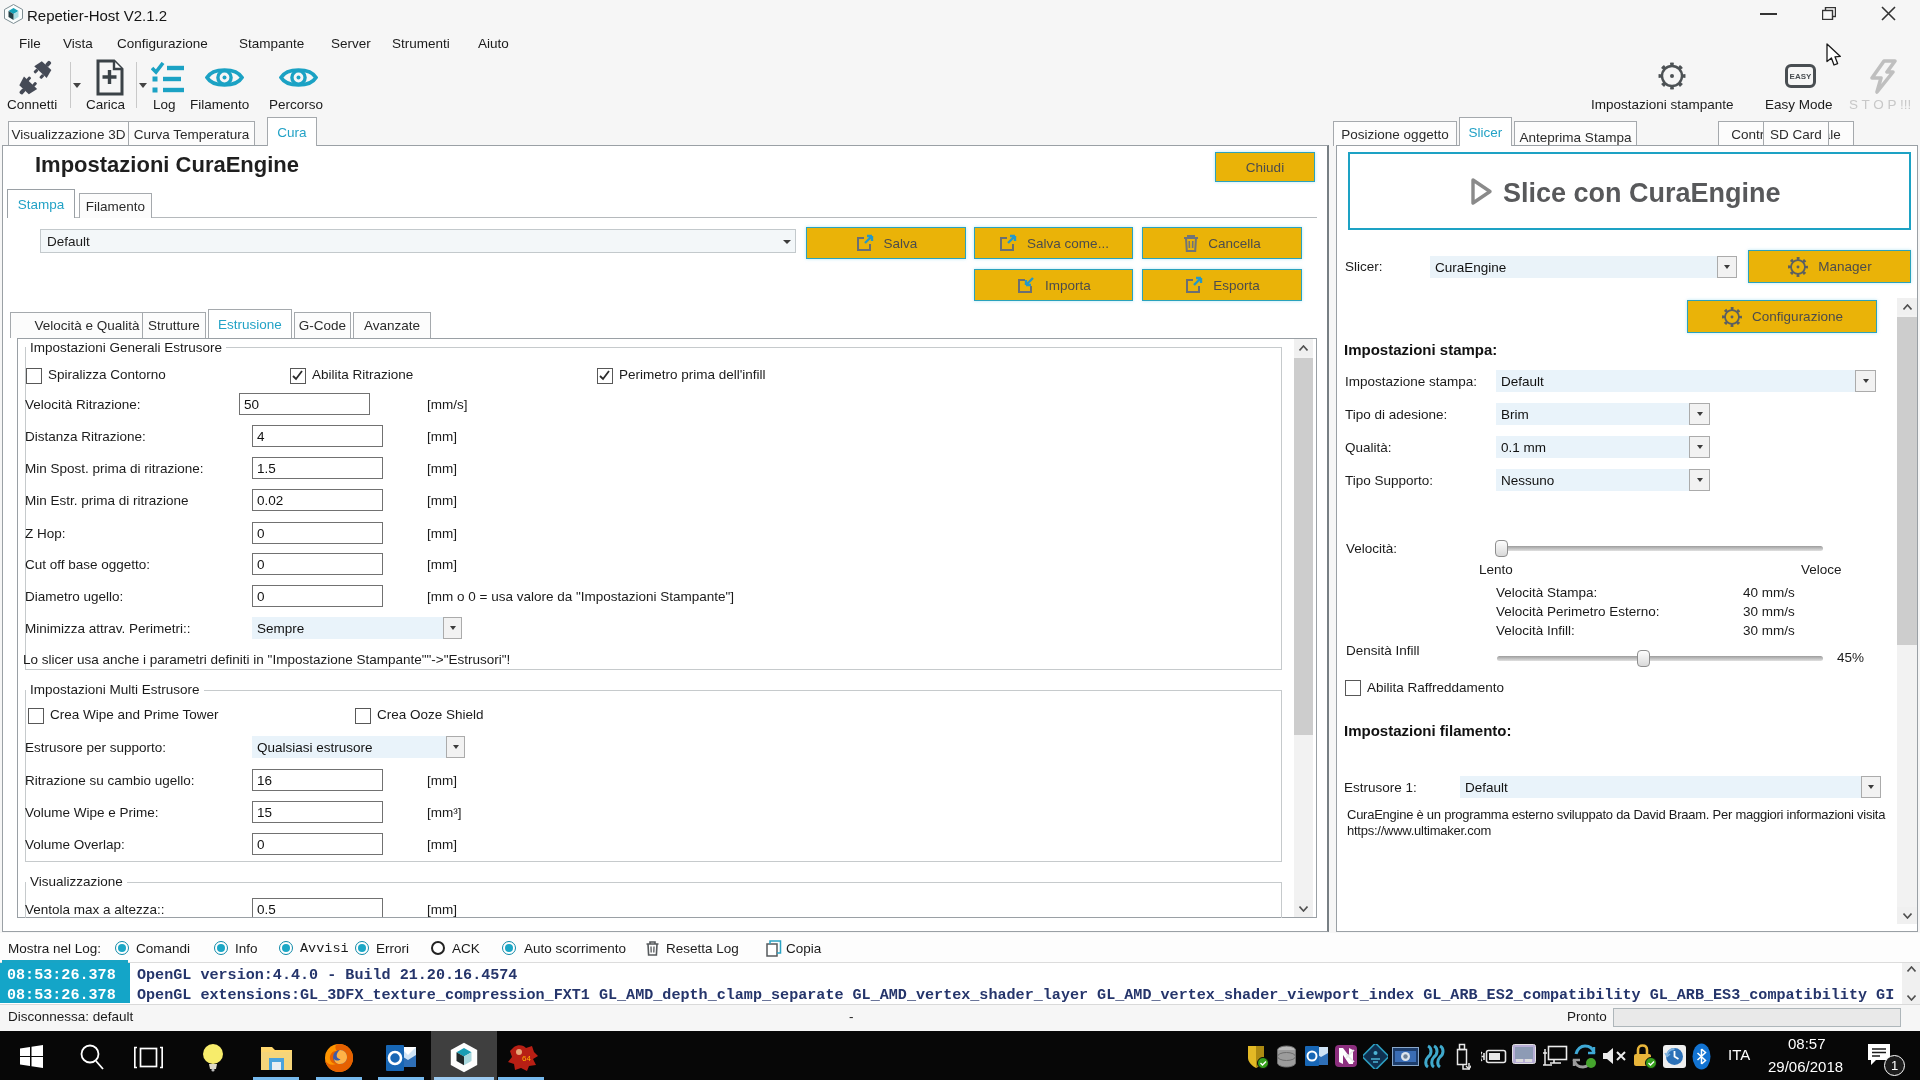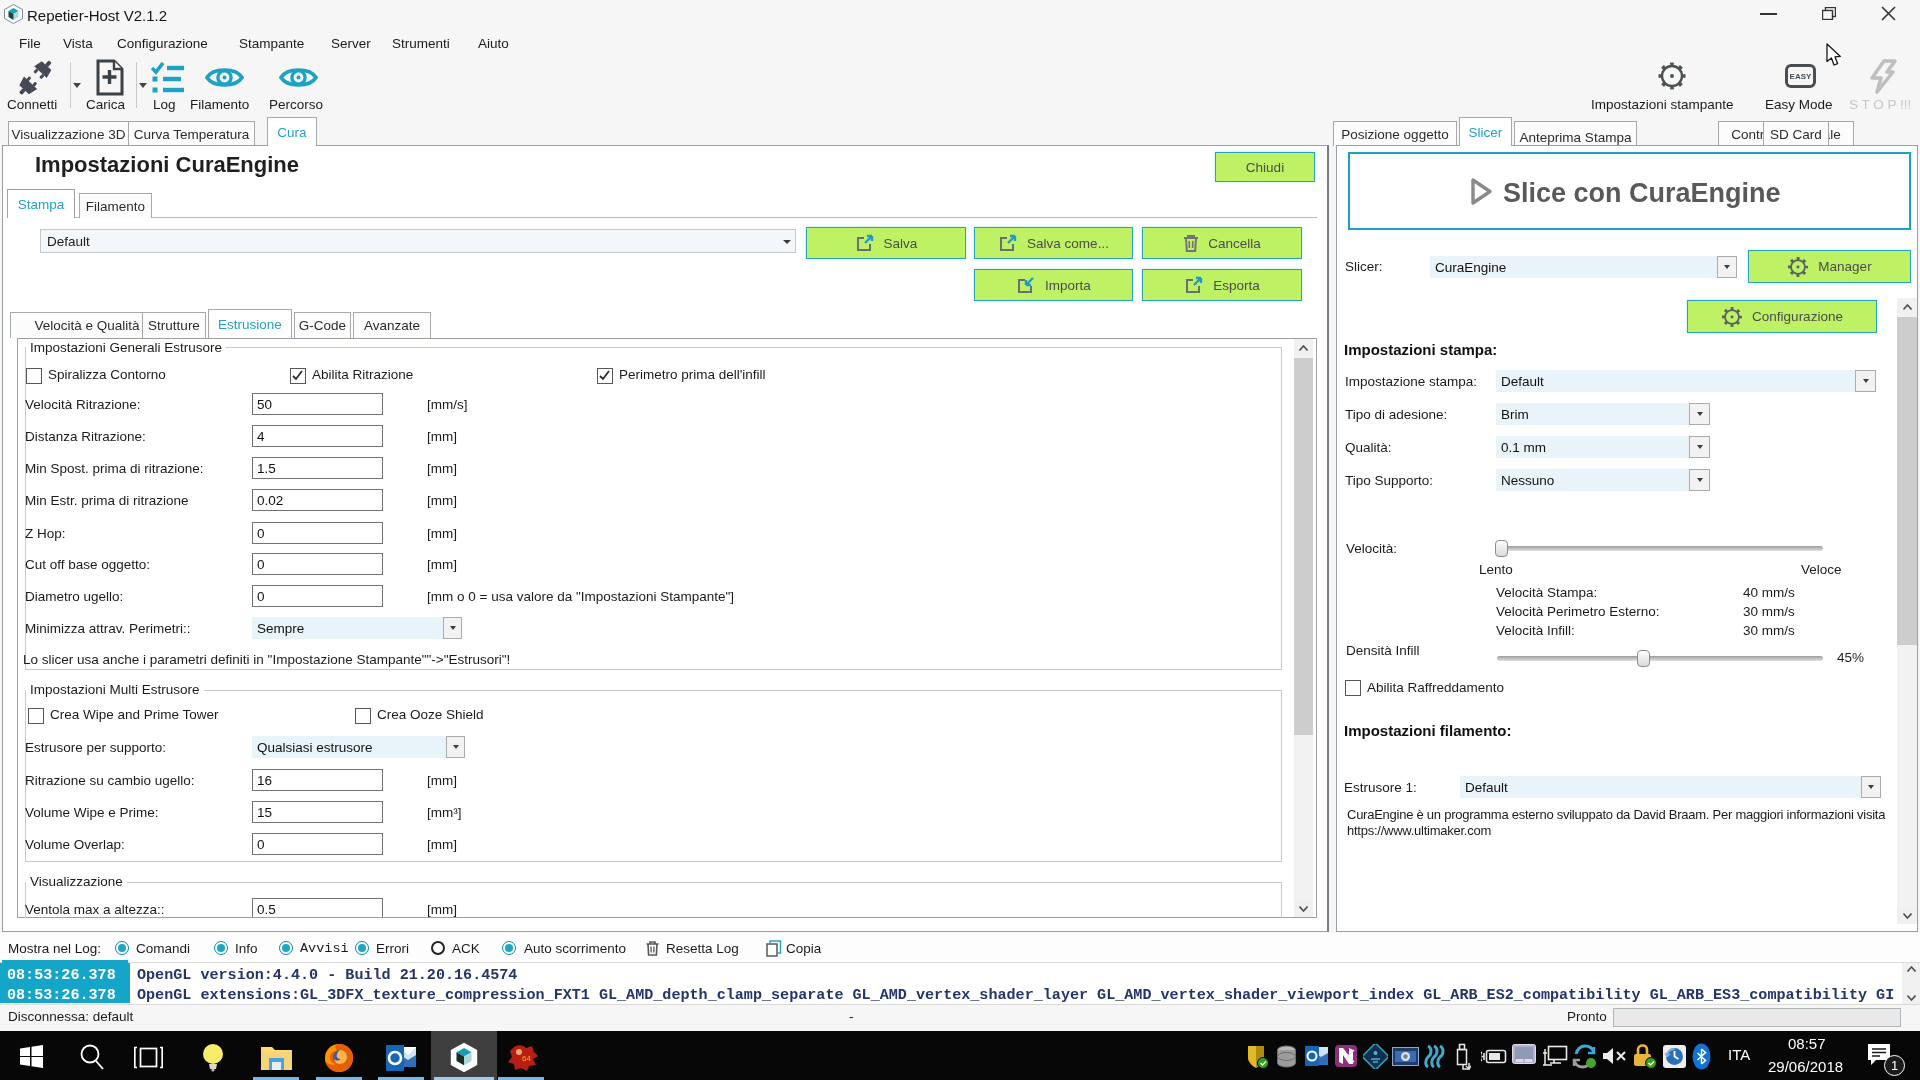--- a/index.html
+++ b/index.html
@@ -5,21 +5,21 @@
   * { margin:0; padding:0; box-sizing:border-box; }
   html,body { width:1920px; height:1080px; overflow:hidden; }
   body { font-family:"Liberation Sans", sans-serif; font-size:13.5px; color:#1b1b1b; background:#f6f6f6; position:relative; }
   .abs { position:absolute; }
   .lbl { position:absolute; white-space:nowrap; font-size:13.5px; color:#1b1b1b; }
   .inp { position:absolute; border:1px solid #717171; background:#fff; font-family:"Liberation Sans",sans-serif; font-size:13.5px; color:#111; padding-left:4px; display:flex; align-items:center; }
   .unit { position:absolute; white-space:nowrap; font-size:13.5px; color:#1b1b1b; }
   .combo { position:absolute; background:#e9f3fa; font-size:13.5px; color:#111; display:flex; align-items:center; padding-left:5px; }
   .cbtn { position:absolute; background:#f2f2f2; border:1px solid #ababab; display:flex; align-items:center; justify-content:center; }
   .arr { width:0; height:0; border-left:3.5px solid transparent; border-right:3.5px solid transparent; border-top:4.5px solid #3c3c3c; }
-  .tbtn { position:absolute; border:1px solid #2ba2bc; background:#bef264; box-shadow:0 0 3px rgba(120,210,235,0.55); display:flex; align-items:center; justify-content:center; gap:9px; font-size:13.5px; color:#4c4c4c; }
+  .tbtn { position:absolute; border:1px solid #2ba2bc; background:#eab308; box-shadow:0 0 3px rgba(120,210,235,0.55); display:flex; align-items:center; justify-content:center; gap:9px; font-size:13.5px; color:#4c4c4c; }
   .cb { position:absolute; width:16px; height:16px; border:1px solid #585858; background:#fff; }
   .fieldset { position:absolute; border:1px solid #c6cacc; }
   .legend { position:absolute; background:#fff; padding:0 4px; font-size:13.5px; color:#1b1b1b; white-space:nowrap; }
   .tab { position:absolute; background:#fcfcfc; border:1px solid #a5a9ad; border-bottom:none; display:flex; align-items:center; justify-content:center; font-size:13.5px; color:#2b2b2b; white-space:nowrap; }
   .tab.sel { background:#fff; color:#23a2c6; z-index:3; }
   .radio { position:absolute; width:14px; height:14px; border-radius:50%; border:1.5px solid #0f89a8; background:#fff; }
   .radio .dot { position:absolute; left:1.5px; top:1.5px; width:8px; height:8px; border-radius:50%; background:#1ba7c6; }
   .radio.off { border-color:#222; border-width:2px; }
   .scroll-track { position:absolute; background:#f0f0f0; }
   .scroll-thumb { position:absolute; background:#cdcdcd; }
@@ -188,21 +188,21 @@
 <div class="cb" style="left:290px;top:368px;"><svg width="13" height="13" viewBox="0 0 13 13">
       <path d="M2,7 L5,10 L11,2" fill="none" stroke="#2b2b2b" stroke-width="1.8"></path>
     </svg></div>
 <div class="lbl" style="left:312px;top:367px;">Abilita Ritrazione</div>
 <div class="cb" style="left:597px;top:368px;"><svg width="13" height="13" viewBox="0 0 13 13">
       <path d="M2,7 L5,10 L11,2" fill="none" stroke="#2b2b2b" stroke-width="1.8"></path>
     </svg></div>
 <div class="lbl" style="left:619px;top:367px;">Perimetro prima dell'infill</div>
 
 <div class="lbl" style="left:25px;top:397px;">Velocità Ritrazione:</div>
-<div class="inp" style="left:252px;top:393px;width:131px;height:22px;">50</div>
+<div class="inp" style="left:239px;top:393px;width:131px;height:22px;">50</div>
 <div class="unit" style="left:427px;top:397px;">[mm/s]</div>
 
 <div class="lbl" style="left:25px;top:429px;">Distanza Ritrazione:</div>
 <div class="inp" style="left:252px;top:425px;width:131px;height:22px;">4</div>
 <div class="unit" style="left:427px;top:429px;">[mm]</div>
 
 <div class="lbl" style="left:25px;top:461px;">Min Spost. prima di ritrazione:</div>
 <div class="inp" style="left:252px;top:457px;width:131px;height:22px;">1.5</div>
 <div class="unit" style="left:427px;top:461px;">[mm]</div>
 

